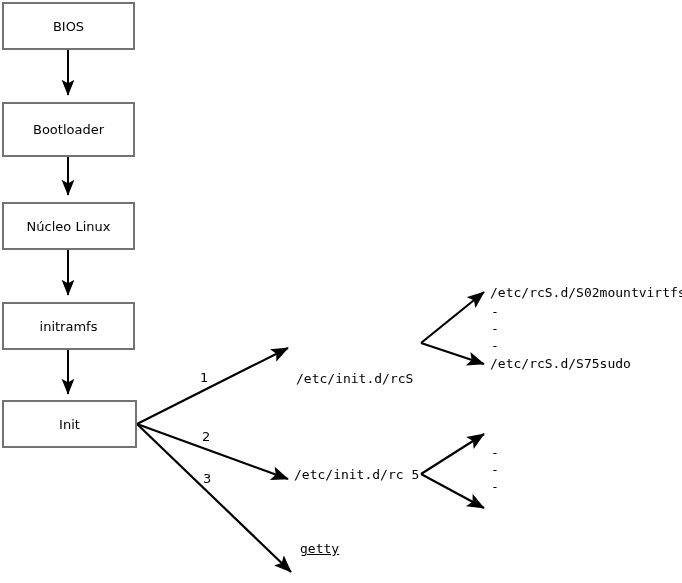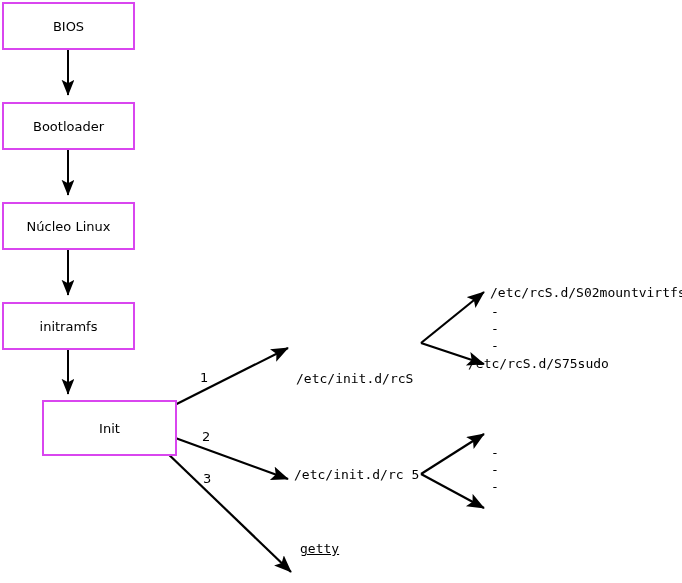--- a/index.html
+++ b/index.html
@@ -26,21 +26,21 @@
     left: 0;
     top: 0;
     width: 682px;
     height: 583px;
     display: block;
   }
   
   .proc-box {
     position: absolute;
     box-sizing: border-box;
-    border: 2px solid #d946ef;
+    border: 2px solid #737373;
     background: #ffffff;
     display: flex;
     align-items: center;
     justify-content: center;
   }
   .proc-box .box-label {
     font-family: "DejaVu Sans", sans-serif;
     font-size: 13px;
     color: #000000;
     line-height: 1;
@@ -107,50 +107,50 @@
     <g stroke="#000000" stroke-width="2.2" fill="none" marker-end="url(#arrowhead)">
       <line x1="421" y1="474" x2="484" y2="434"></line>
       <line x1="421" y1="474" x2="484" y2="508"></line>
     </g>
   </svg>
 
   <div class="proc-box" style="left:2px; top:2px; width:133px; height:48px;">
     <span class="box-label">BIOS</span>
   </div>
 
-  <div class="proc-box" style="left:2px; top:102px; width:133px; height:48px;">
+  <div class="proc-box" style="left:2px; top:102px; width:133px; height:55px;">
     <span class="box-label">Bootloader</span>
   </div>
 
   <div class="proc-box" style="left:2px; top:302px; width:133px; height:48px;">
     <span class="box-label">initramfs</span>
   </div>
 
   <div class="proc-box" style="left:2px; top:202px; width:133px; height:48px;">
     <span class="box-label">Núcleo Linux</span>
   </div>
 
-  <div class="proc-box" style="left:2px; top:400px; width:135px; height:56px;margin-left:40px;">
+  <div class="proc-box" style="left:2px; top:400px; width:135px; height:48px;">
     <span class="box-label">Init</span>
   </div>
 
 
   <div class="txt txt-num" style="left:200px; top:371px;">1</div>
   <div class="txt txt-num" style="left:202px; top:430px;">2</div>
   <div class="txt txt-num" style="left:203px; top:472px;">3</div>
 
   <div class="txt txt-mono" style="left:296px; top:336px;margin-top:36px;">/etc/init.d/rcS</div>
 
   <div class="txt txt-mono" style="left:294px; top:468px;">/etc/init.d/rc 5</div>
 
   <div class="txt txt-mono" style="left:300px; top:542px;text-decoration:underline;">getty</div>
 
   <div class="txt txt-mono" style="left:490px; top:286px;">/etc/rcS.d/S02mountvirtfs</div>
   <div class="dash-col" style="left:491px; top:303px;">-
 -
 -</div>
-  <div class="txt txt-mono" style="left:468px; top:357px;">/etc/rcS.d/S75sudo</div>
+  <div class="txt txt-mono" style="left:490px; top:357px;">/etc/rcS.d/S75sudo</div>
 
   <div class="dash-col" style="left:491px; top:444px;">-
 -
 -</div>
 
 </div>
 
 </body></html>

